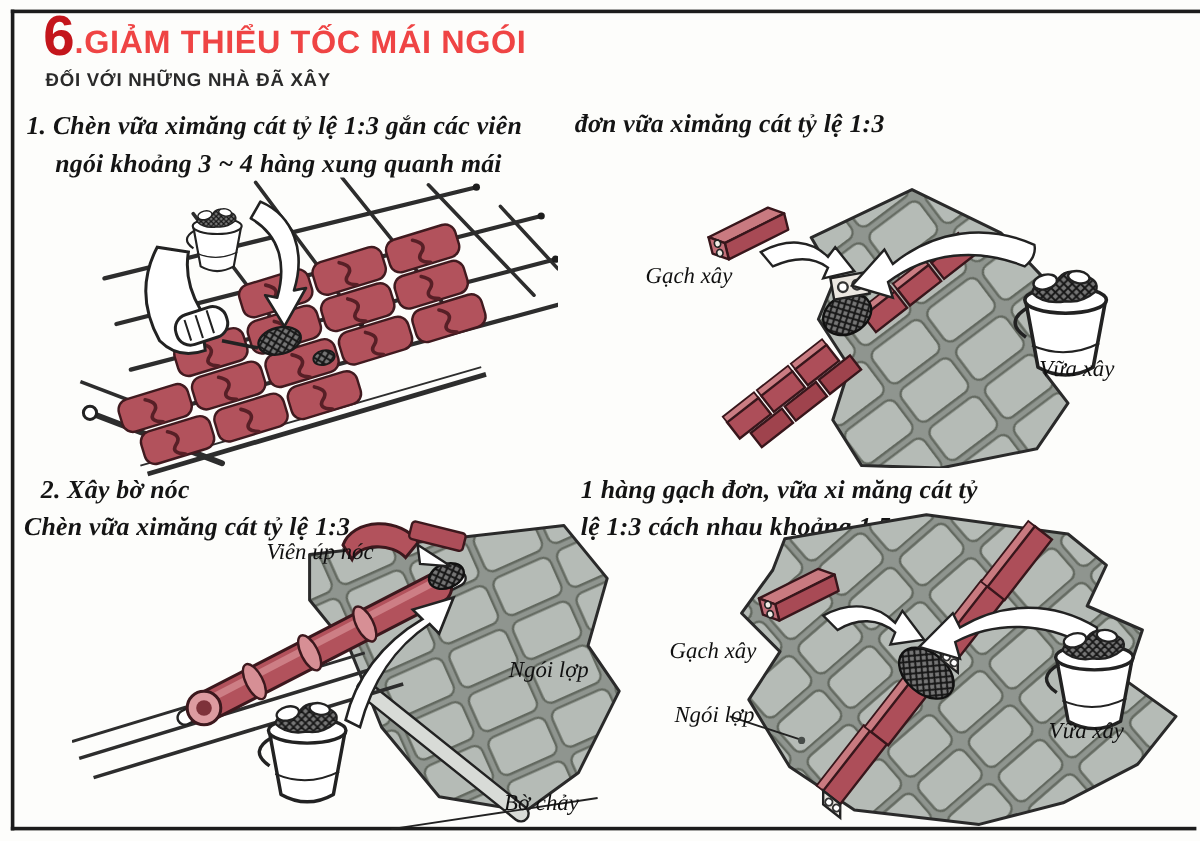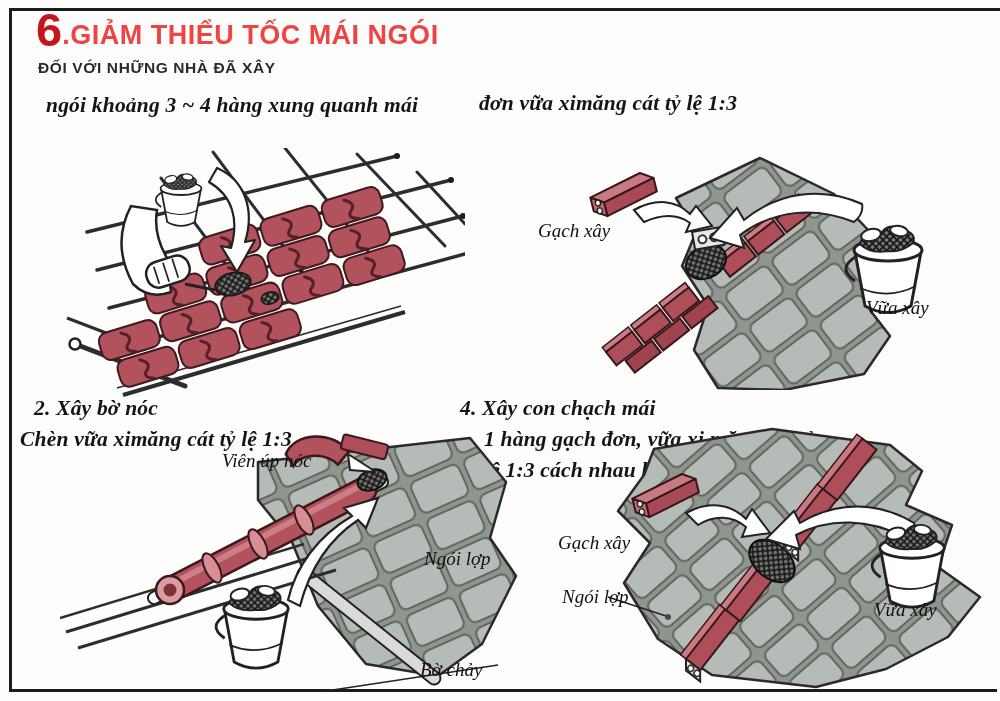--- a/index.html
+++ b/index.html
@@ -76,34 +76,34 @@
     </defs>
   </svg>
 
   <div class="header">
     <span class="num">6</span>
     <span class="title">.GIẢM THIỂU TỐC MÁI NGÓI</span>
   </div>
   <div class="subtitle">ĐỐI VỚI NHỮNG NHÀ ĐÃ XÂY</div>
 
   <div class="step" style="left:22px;top:90px;">
+    <div>1. Chèn vữa ximăng cát tỷ lệ 1:3 gắn các viên</div>
     <div class="indent">ngói khoảng 3 ~ 4 hàng xung quanh mái</div>
   </div>
 
   <div class="step" style="left:455px;top:88px;">
     <div class="indent">đơn vữa ximăng cát tỷ lệ 1:3</div>
   </div>
 
   <div class="step" style="left:20px;top:393px;">
     <div class="indent-s">2. Xây bờ nóc</div>
     <div>Chèn vữa ximăng cát tỷ lệ 1:3</div>
   </div>
 
   <div class="step" style="left:460px;top:393px;">
-    <div>4. Xây con chạch mái</div>
     <div class="indent">1 hàng gạch đơn, vữa xi măng cát tỷ</div>
     <div class="indent">lệ 1:3 cách nhau khoảng 1,5m.</div>
   </div>
 
   <svg id="illus1" class="illus" width="400" height="252" viewBox="0 0 400 252">
     <g stroke="#2d2d2d" stroke-linecap="round" fill="none">
       <path d="M22,84 L332,8" stroke-width="3.5"></path>
       <path d="M32,122 L386,32" stroke-width="3.5"></path>
       <path d="M44,160 L398,68" stroke-width="3.5"></path>
       <path d="M60,198 L400,106" stroke-width="3.5"></path>

